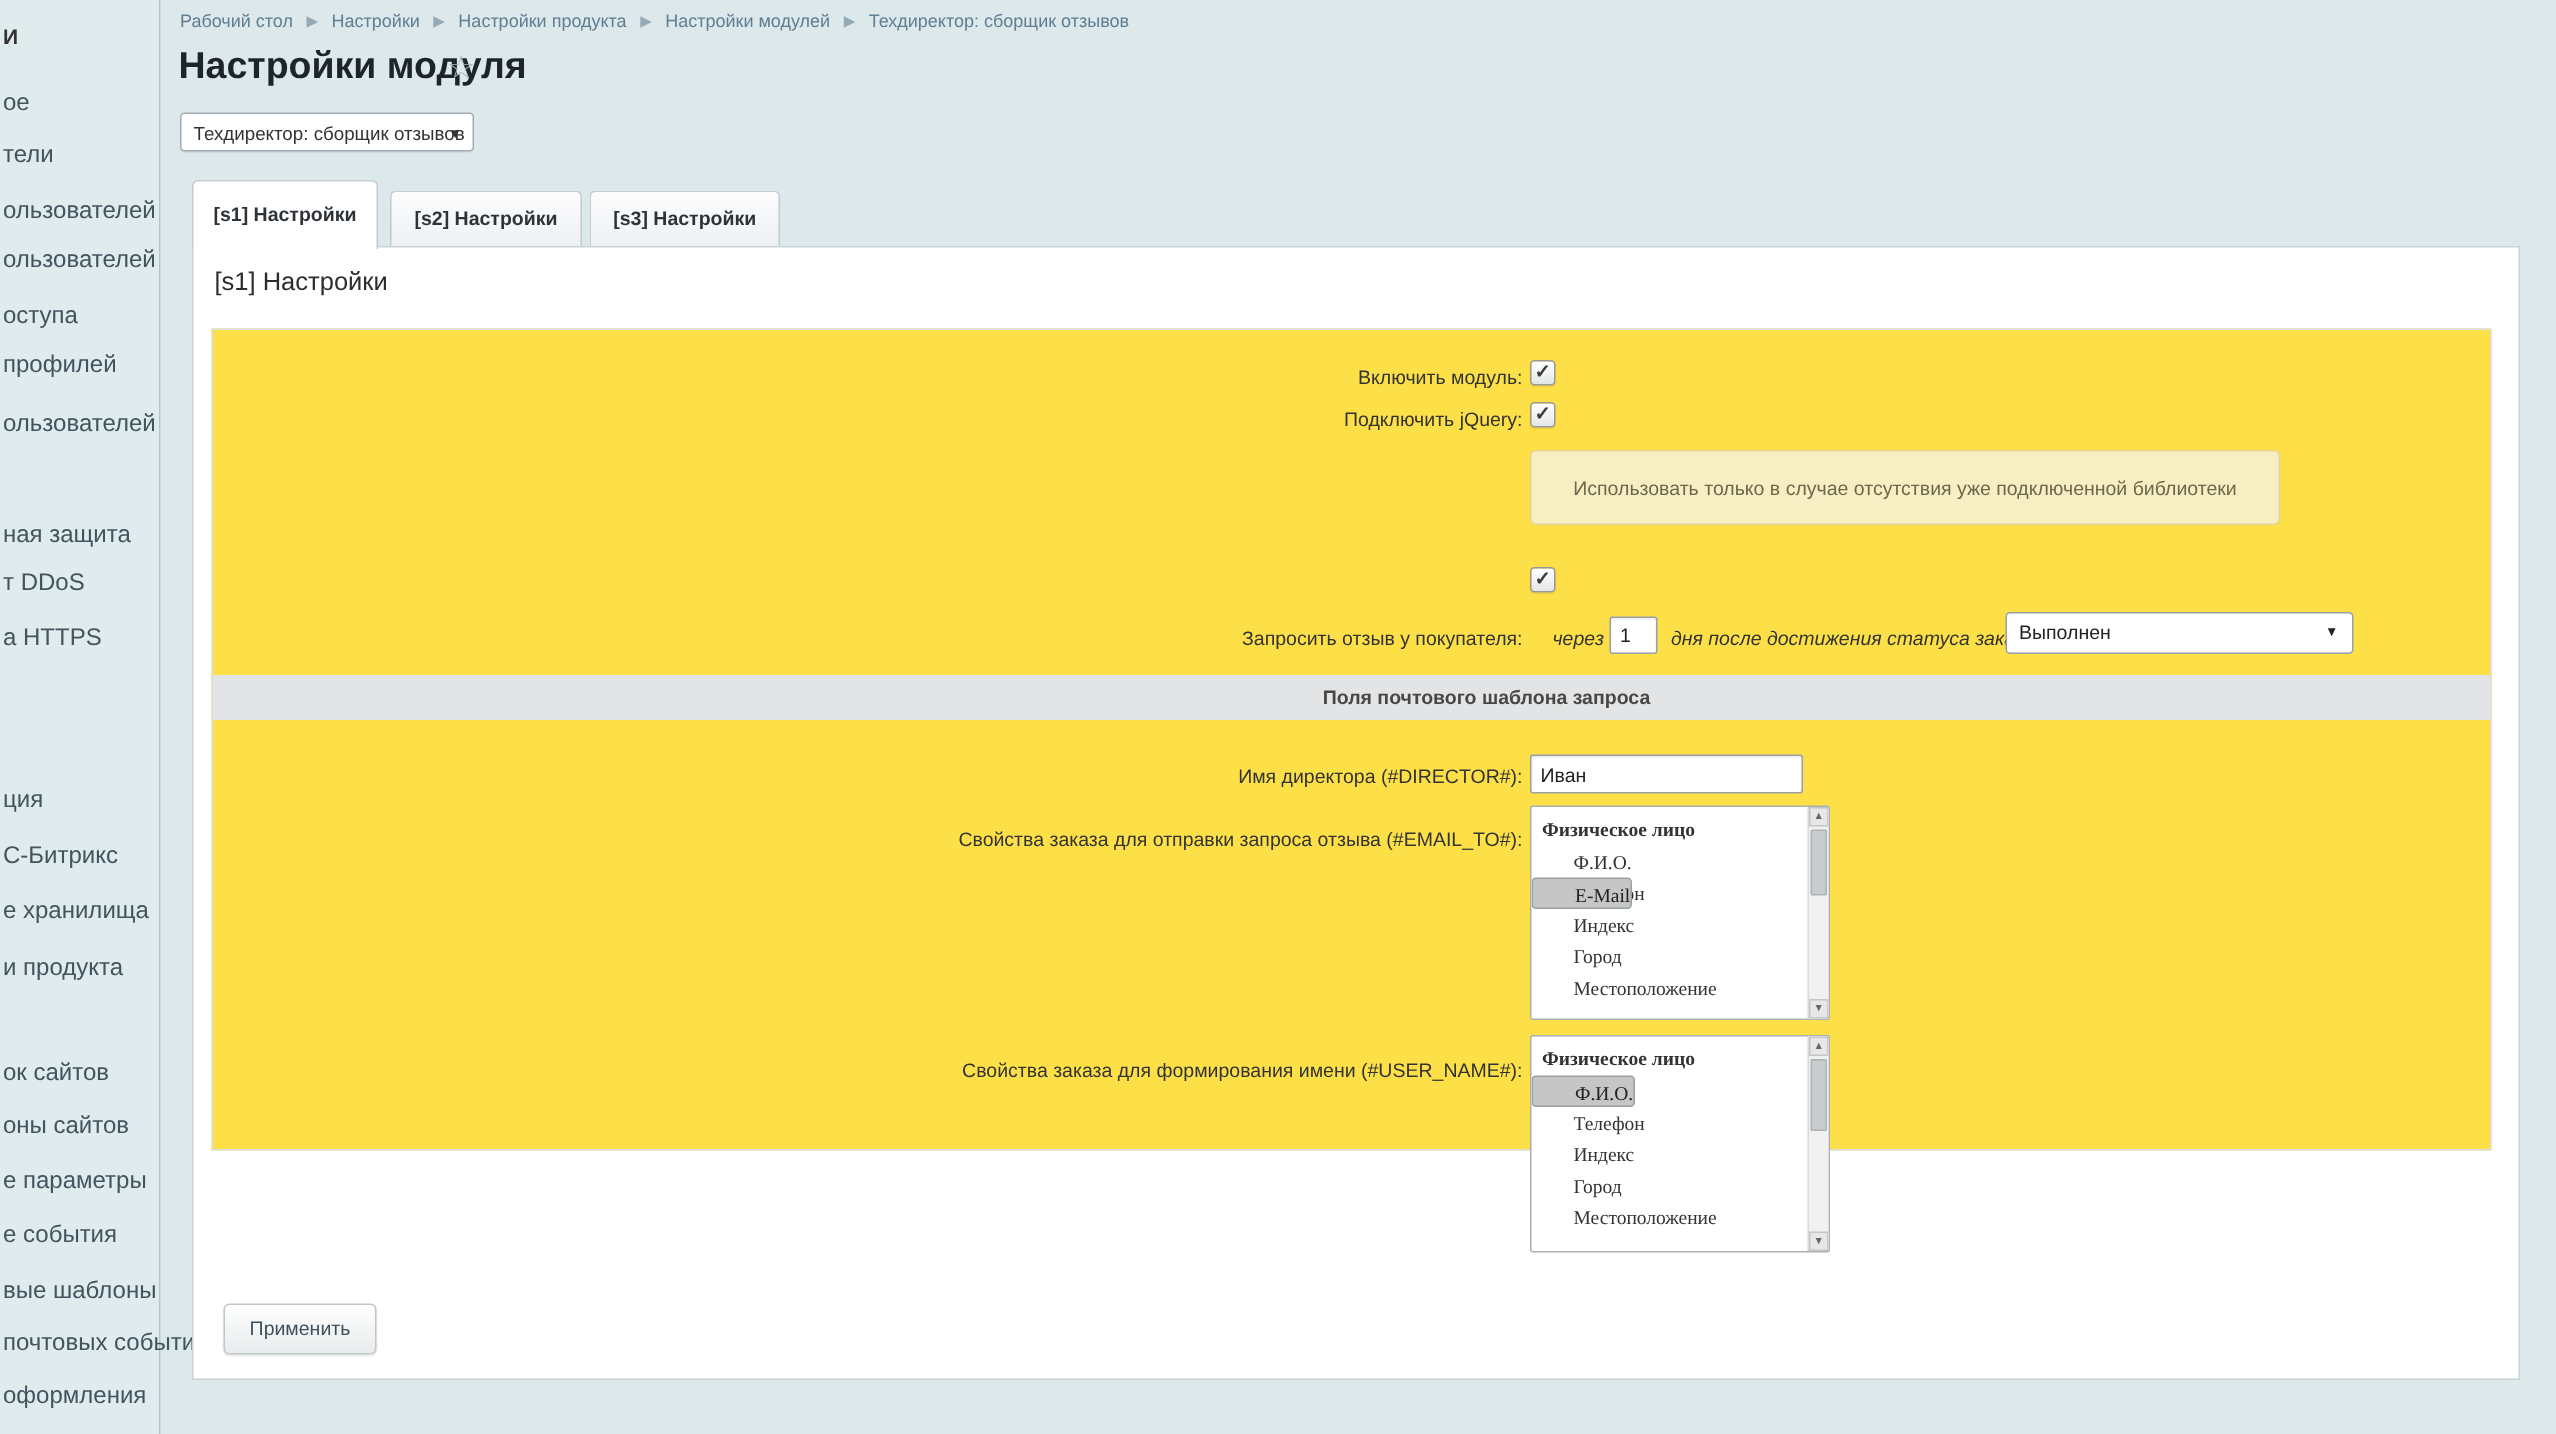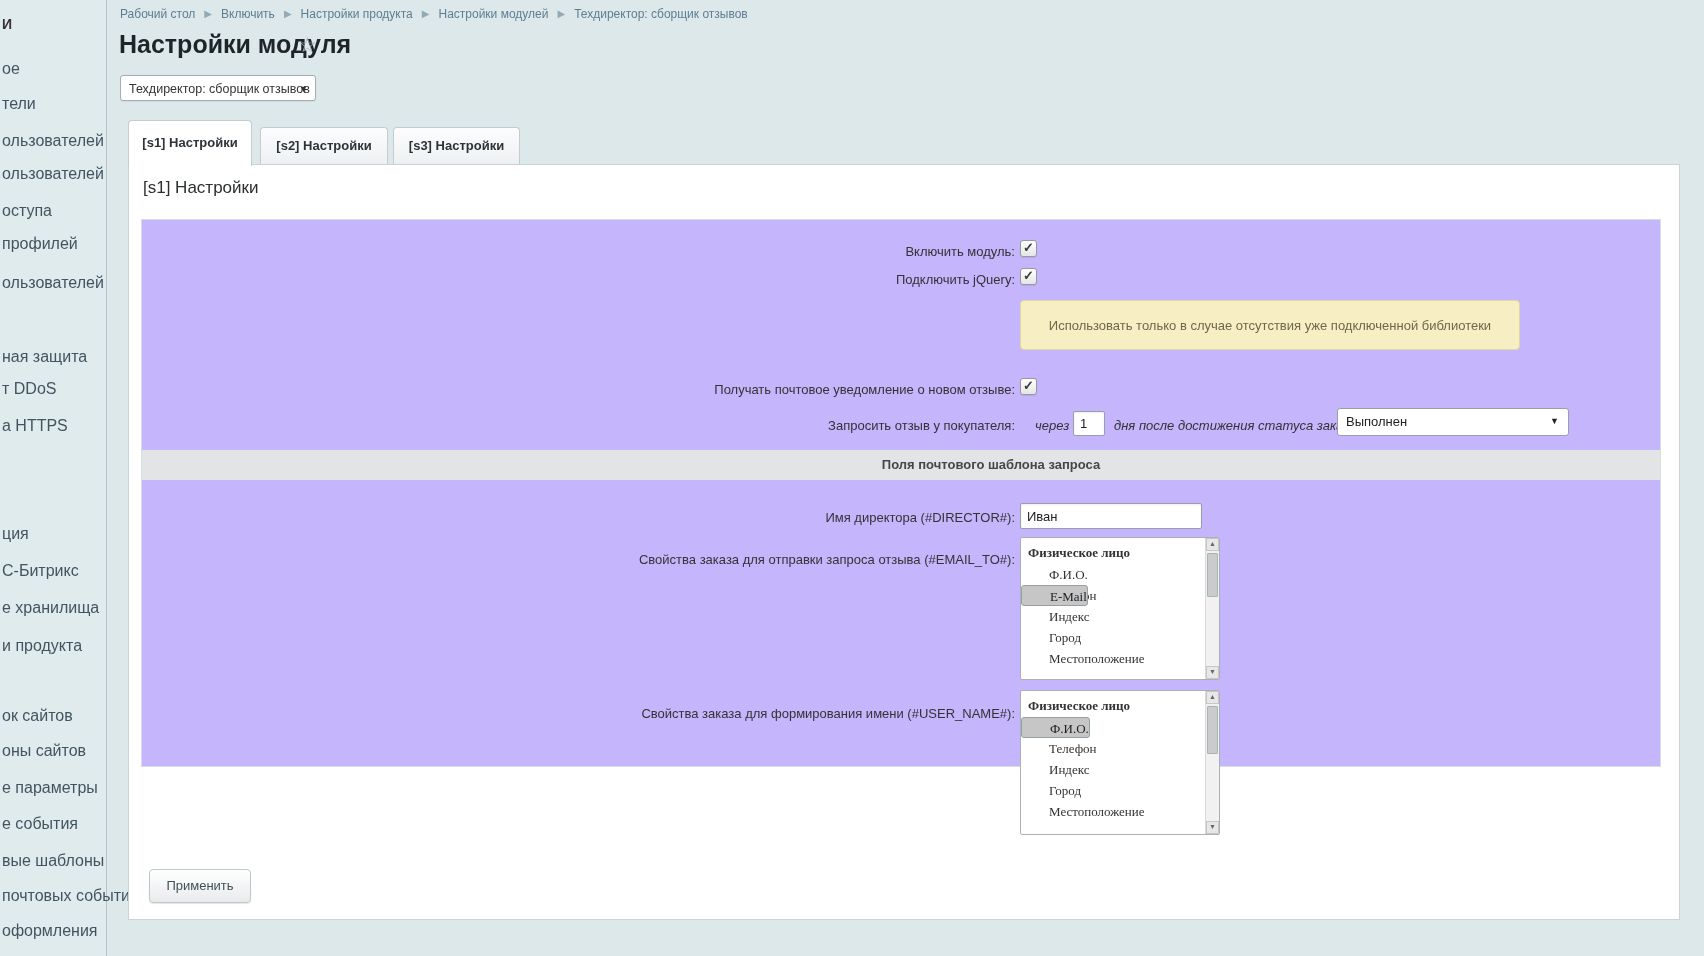--- a/index.html
+++ b/index.html
@@ -35,21 +35,21 @@
     background:linear-gradient(#fdfdfe,#edf0f2);}
   .tab.t3{left:393px;top:127px;width:127px;height:37px;line-height:36px;
     background:linear-gradient(#fdfdfe,#edf0f2);}
 
   
   .panel{position:absolute;left:128px;top:164px;width:1552px;height:756px;background:#fff;
     border:1px solid #c9d3d7;box-sizing:border-box;z-index:1;}
   .panel-heading{position:absolute;left:14px;top:13px;font-size:17px;color:#2b2e30;}
 
   
-  .formbox{position:absolute;left:12px;top:54px;width:1520px;height:548px;background:#c4b5fd;
+  .formbox{position:absolute;left:12px;top:54px;width:1520px;height:548px;background:#fde047;
     border:1px solid #d6dee1;box-sizing:border-box;}
   .flabel{position:absolute;left:13px;width:860px;text-align:right;color:#333;}
   .checkbox{position:absolute;left:878px;width:17px;height:17px;box-sizing:border-box;
     border:1px solid #999;border-radius:3px;background:linear-gradient(#ffffff,#e4e6e6);
     box-shadow:0 1px 1px rgba(0,0,0,.08);cursor:pointer;}
   .checkbox.checked::after{content:"✓";position:absolute;left:2px;top:-1px;font-size:13px;
     font-weight:bold;color:#3c3c3c;}
   .note{position:absolute;left:878px;top:80px;width:500px;height:50px;background:#f7eec4;
     border:1px solid #e2d79d;border-radius:4px;color:#6d684a;line-height:50px;text-align:center;
     box-sizing:border-box;}
@@ -112,21 +112,21 @@
     <div class="side-item" style="top:707px">ок сайтов</div>
     <div class="side-item" style="top:742px">оны сайтов</div>
     <div class="side-item" style="top:779px">е параметры</div>
     <div class="side-item" style="top:815px">е события</div>
     <div class="side-item" style="top:852px">вые шаблоны</div>
     <div class="side-item" style="top:887px">почтовых событи</div>
     <div class="side-item" style="top:922px">оформления</div>
   </div>
 
   <div class="crumbs">
-    <span class="crumb">Рабочий стол</span><span class="sep">▶</span><span class="crumb">Включить</span><span class="sep">▶</span><span class="crumb">Настройки продукта</span><span class="sep">▶</span><span class="crumb">Настройки модулей</span><span class="sep">▶</span><span class="crumb">Техдиректор: сборщик отзывов</span>
+    <span class="crumb">Рабочий стол</span><span class="sep">▶</span><span class="crumb">Настройки</span><span class="sep">▶</span><span class="crumb">Настройки продукта</span><span class="sep">▶</span><span class="crumb">Настройки модулей</span><span class="sep">▶</span><span class="crumb">Техдиректор: сборщик отзывов</span>
   </div>
 
   <div class="page-title">Настройки модуля</div>
   <div class="fav-star">☆</div>
 
   <div class="mod-select">
     <span>Техдиректор: сборщик отзывов</span>
     <span class="arr">▼</span>
   </div>
 
@@ -140,21 +140,20 @@
     <div class="formbox">
 
       <div class="flabel" style="top:24px">Включить модуль:</div>
       <div class="checkbox checked" style="top:20px"></div>
 
       <div class="flabel" style="top:52px">Подключить jQuery:</div>
       <div class="checkbox checked" style="top:48px"></div>
 
       <div class="note">Использовать только в случае отсутствия уже подключенной библиотеки</div>
 
-      <div class="flabel" style="top:162px">Получать почтовое уведомление о новом отзыве:</div>
       <div class="checkbox checked" style="top:158px"></div>
 
       <div class="flabel" style="top:198px">Запросить отзыв у покупателя:</div>
       <span class="inline-txt" style="left:893px;top:198px">через</span>
       <input class="tinput" style="left: 931px; top: 191px; width: 32px; height: 25px;" value="1">
       <span class="inline-txt" style="left:972px;top:198px">дня после достижения статуса заказа</span>
       <div class="sel" style="left:1195px;top:188px;width:232px;height:28px">
         <span class="txt">Выполнен</span>
         <span class="arr">▼</span>
       </div>

